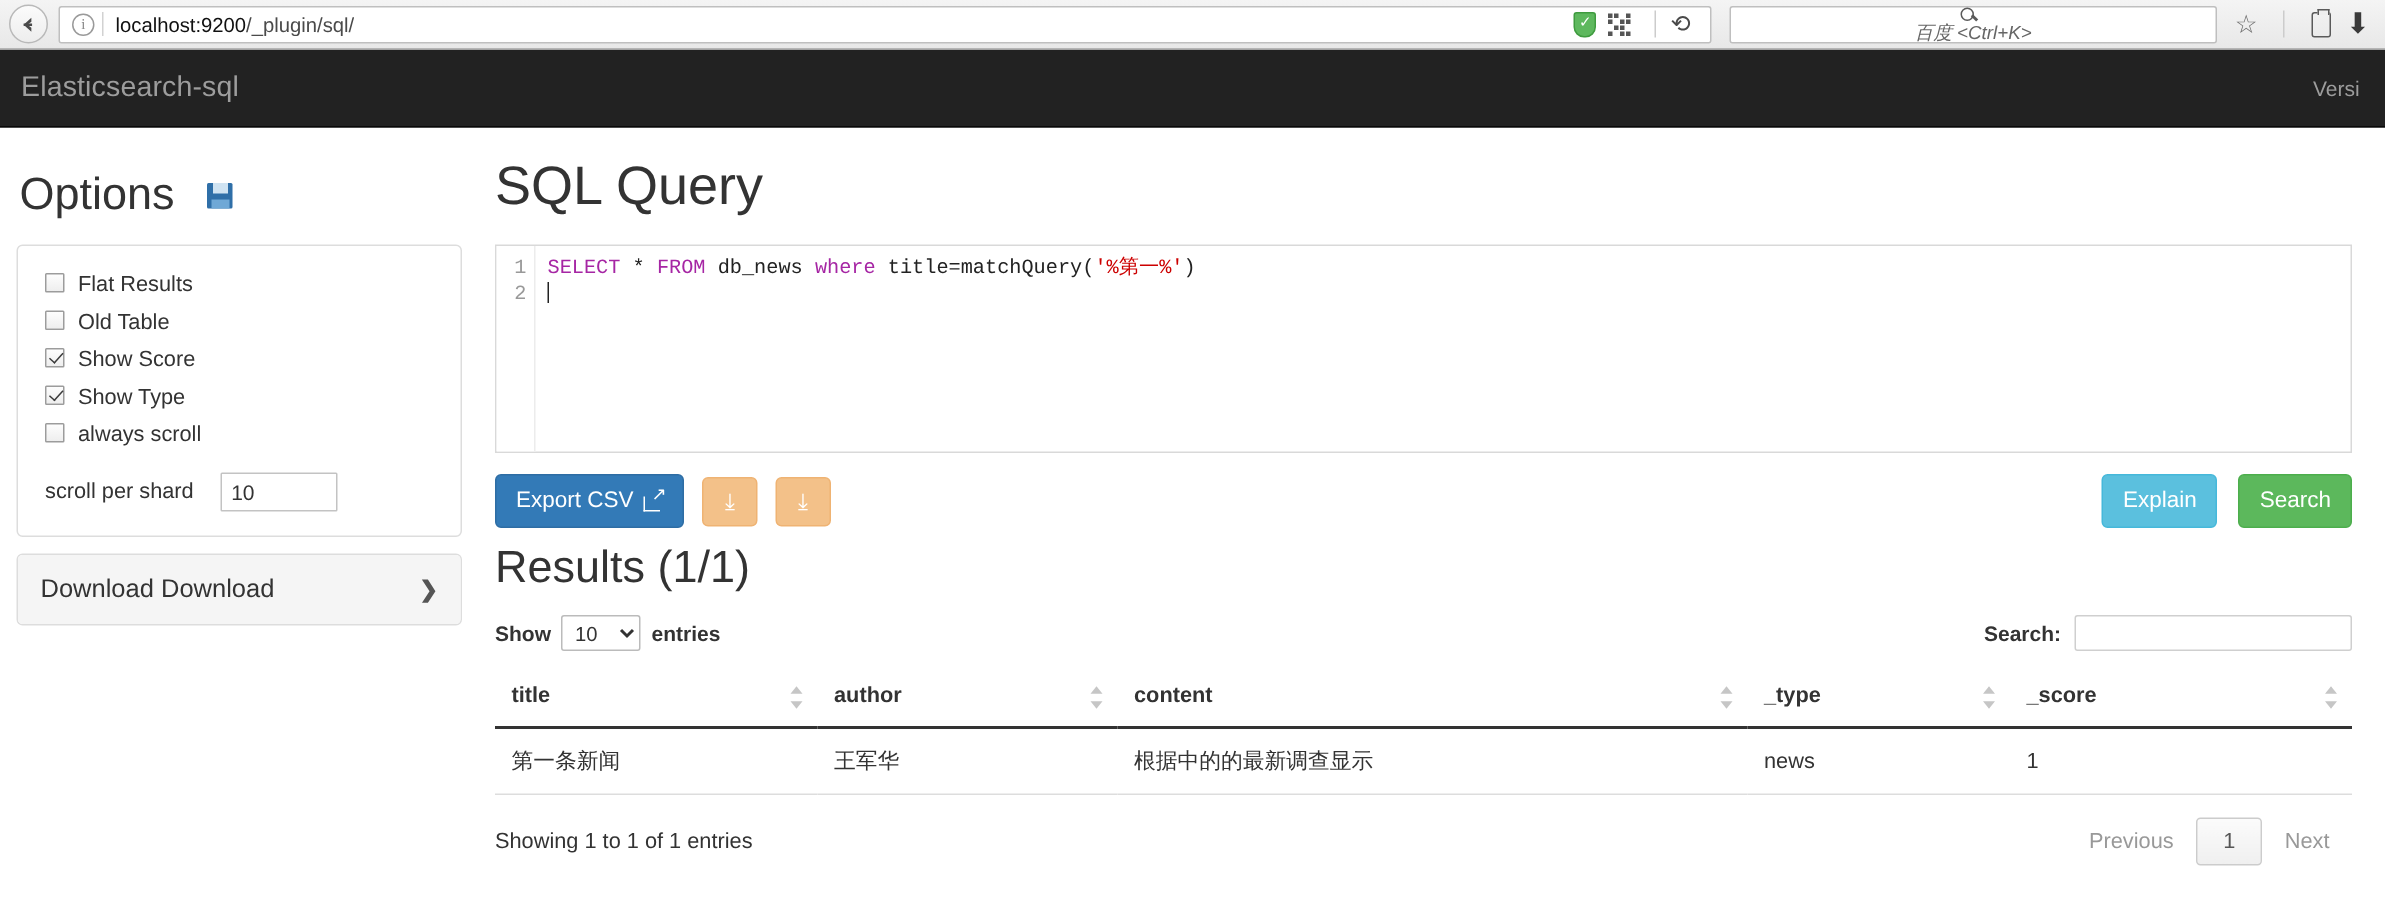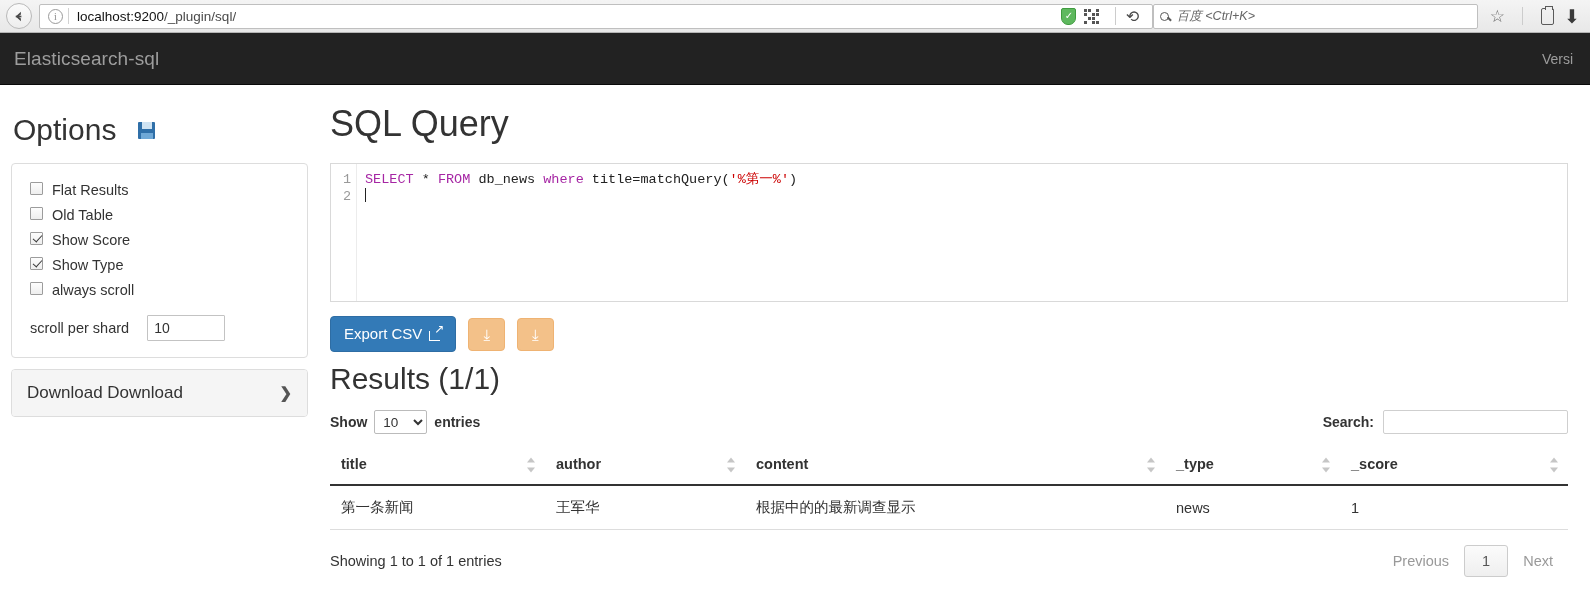--- a/index.html
+++ b/index.html
@@ -84,21 +84,22 @@
   .qr-icon i:nth-child(14) { background: transparent; }
   .chrome-div { width:1px; height:18px; background:#cccccc; margin:0 8px; }
   .reload-icon { font-size: 16px; color: #4a4a4a; margin: 0 8px 0 2px; transform: scaleX(-1); }
   .search-box {
     width: 325px; height: 25px;
     background: #fff;
     border: 1px solid #bfbfbf;
     border-radius: 2px;
     display: flex; align-items: center;
     padding: 0 6px;
-    margin-left: 0;
+    margin-left: 12px;
+    flex-direction: column;
   }
   .mag {
     width: 9px; height: 9px; border: 1.6px solid #5a5a5a; border-radius: 50%;
     position: relative; margin-right: 8px; flex: none;
   }
   .mag::after {
     content:''; position:absolute; width:5px; height:1.6px; background:#5a5a5a;
     transform: rotate(45deg); right:-4px; bottom:0px;
   }
   .search-ph { font-size: 12.5px; color: #666; font-style: italic; }
@@ -484,20 +485,24 @@
       <button class="btn btn-primary">
         <span>Export CSV</span>
         <span class="ext-icon"></span>
       </button>
       <button class="btn btn-warning btn-gap">
         <span class="dlarrow">⤓</span>
       </button>
       <button class="btn btn-warning btn-gap">
         <span class="dlarrow">⤓</span>
       </button>
+      <div id="btn-right">
+        <button class="btn btn-info">Explain</button>
+        <button class="btn btn-success">Search</button>
+      </div>
     </div>
 
     <h2 class="results-h">Results (1/1)</h2>
 
     <div id="dt-top">
       <label class="dt-len">
         <span>Show</span>
         <select class="dt-select">
           <option selected="">10</option>
           <option>25</option>

